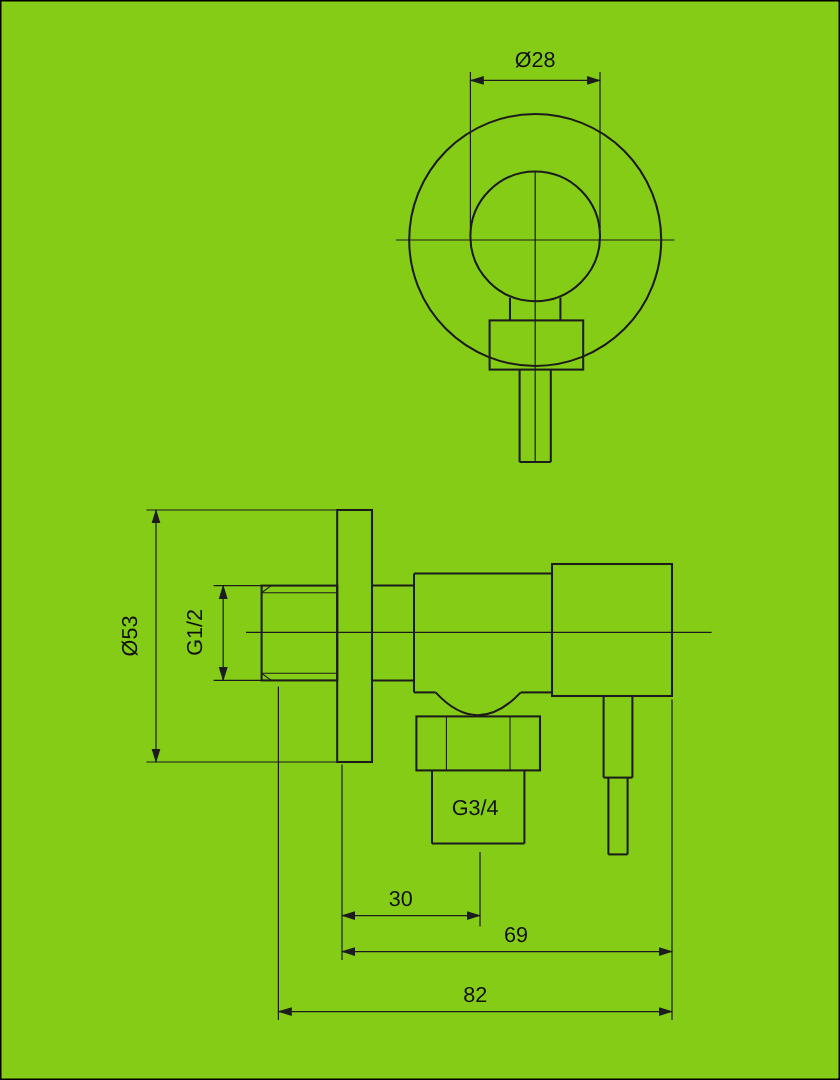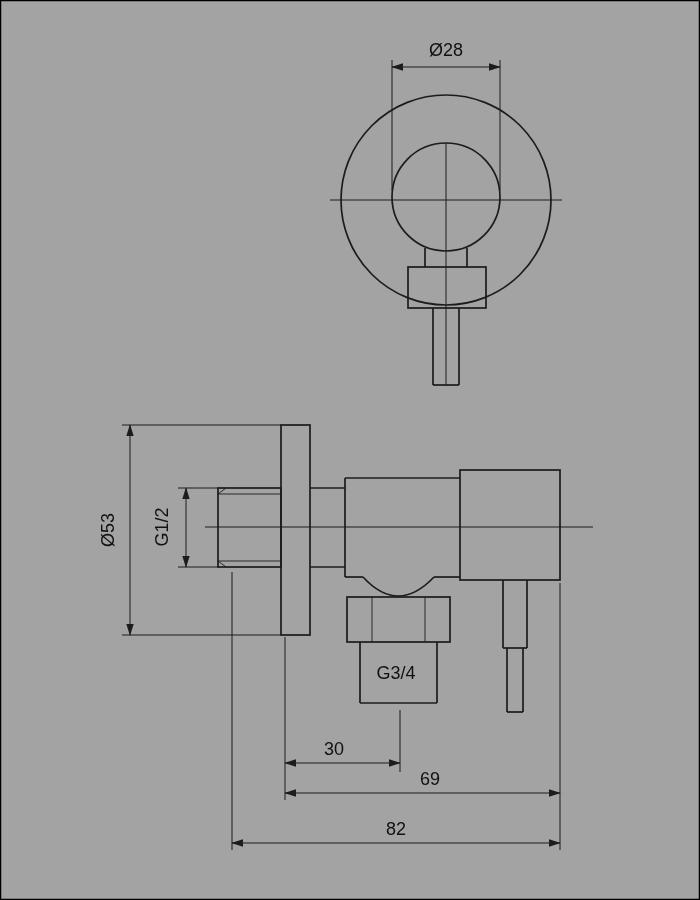--- a/index.html
+++ b/index.html
@@ -1,16 +1,16 @@
 <!DOCTYPE html>
 <html><head>
 <meta charset="utf-8">
 <style>
   html,body{margin:0;padding:0;background:#ffffff;}
-  .page{width:700px;height:900px;background:#a3a3a3;position:relative;}
+  .page{width:700px;height:900px;background:#84cc16;position:relative;}
   svg{display:block;}
   .frame{fill:none;stroke:#000000;stroke-width:1.5;}
   .obj{stroke:#1c1c1c;stroke-width:1.7;fill:none;}
   .obj line,.obj rect,.obj path{stroke:#1c1c1c;stroke-width:1.7;fill:none;}
   .obj .thin2{stroke-width:0.9;}
   .thin{stroke:#1c1c1c;stroke-width:1;fill:none;}
   .dimline{marker-start:url(#arrow);marker-end:url(#arrow);}
   .dim-text{font-family:"Liberation Sans",sans-serif;font-size:18px;fill:#111111;}
   marker path{fill:#1c1c1c;stroke:none;}
 </style>

